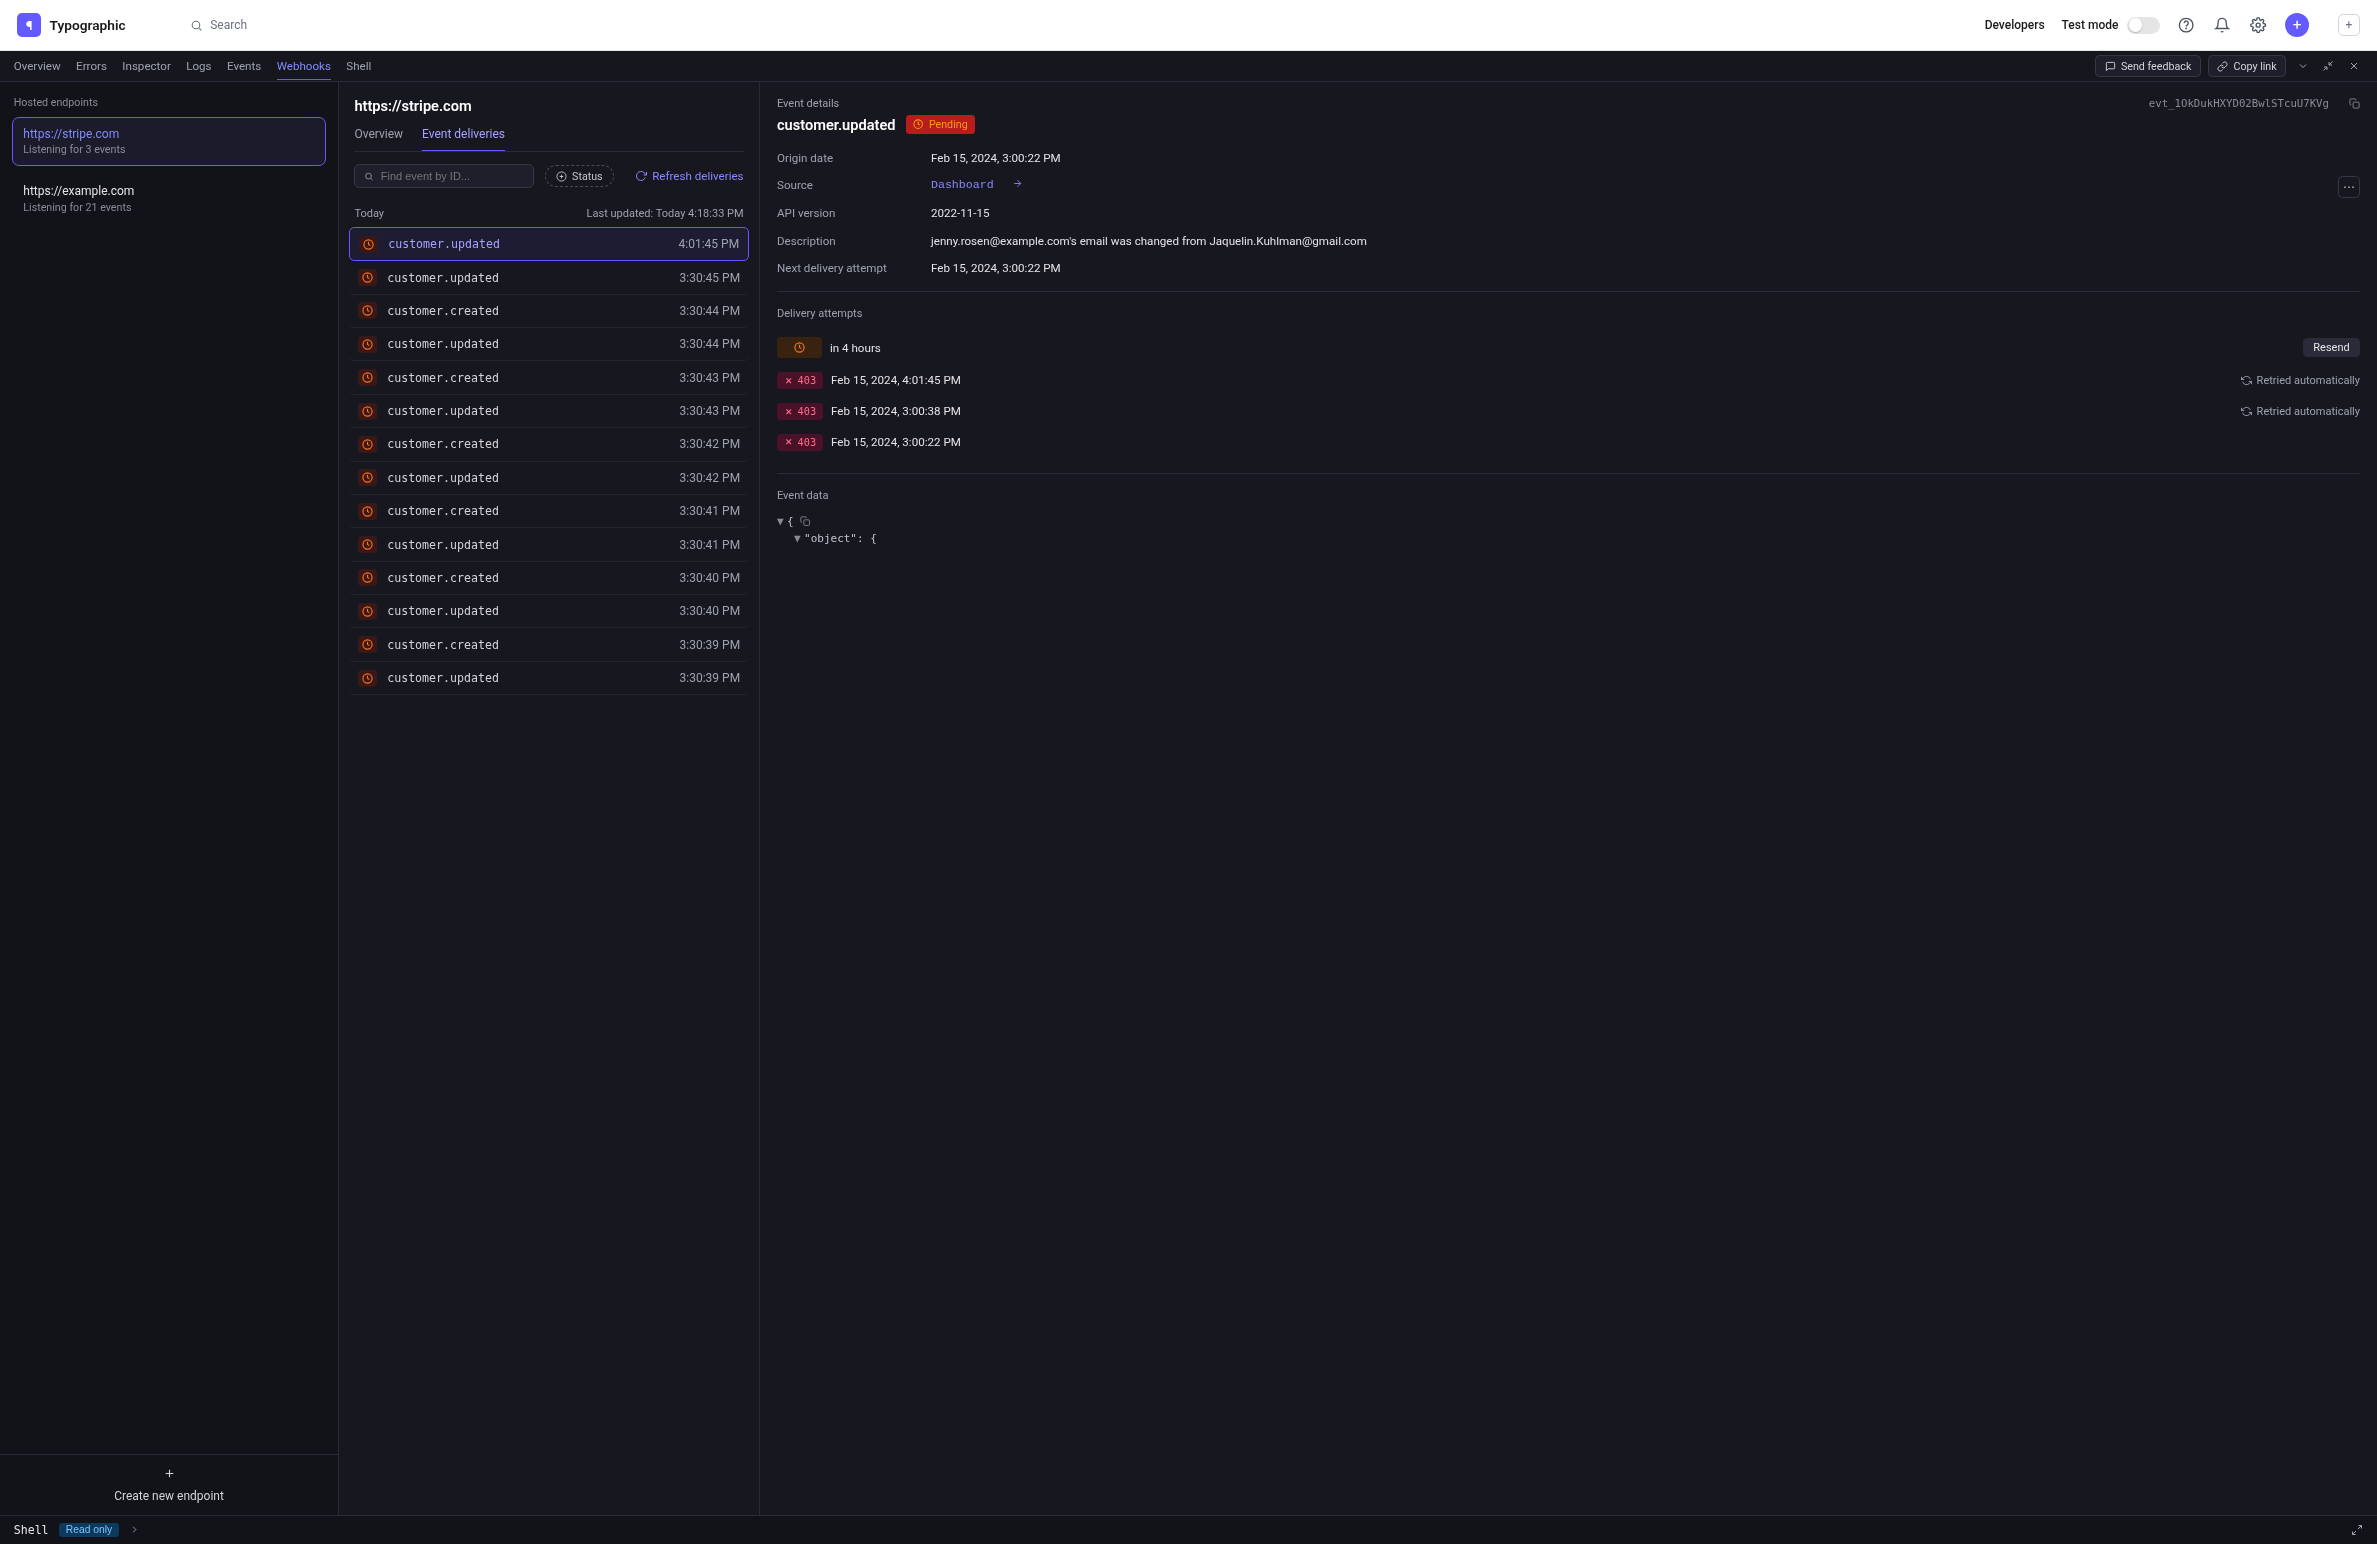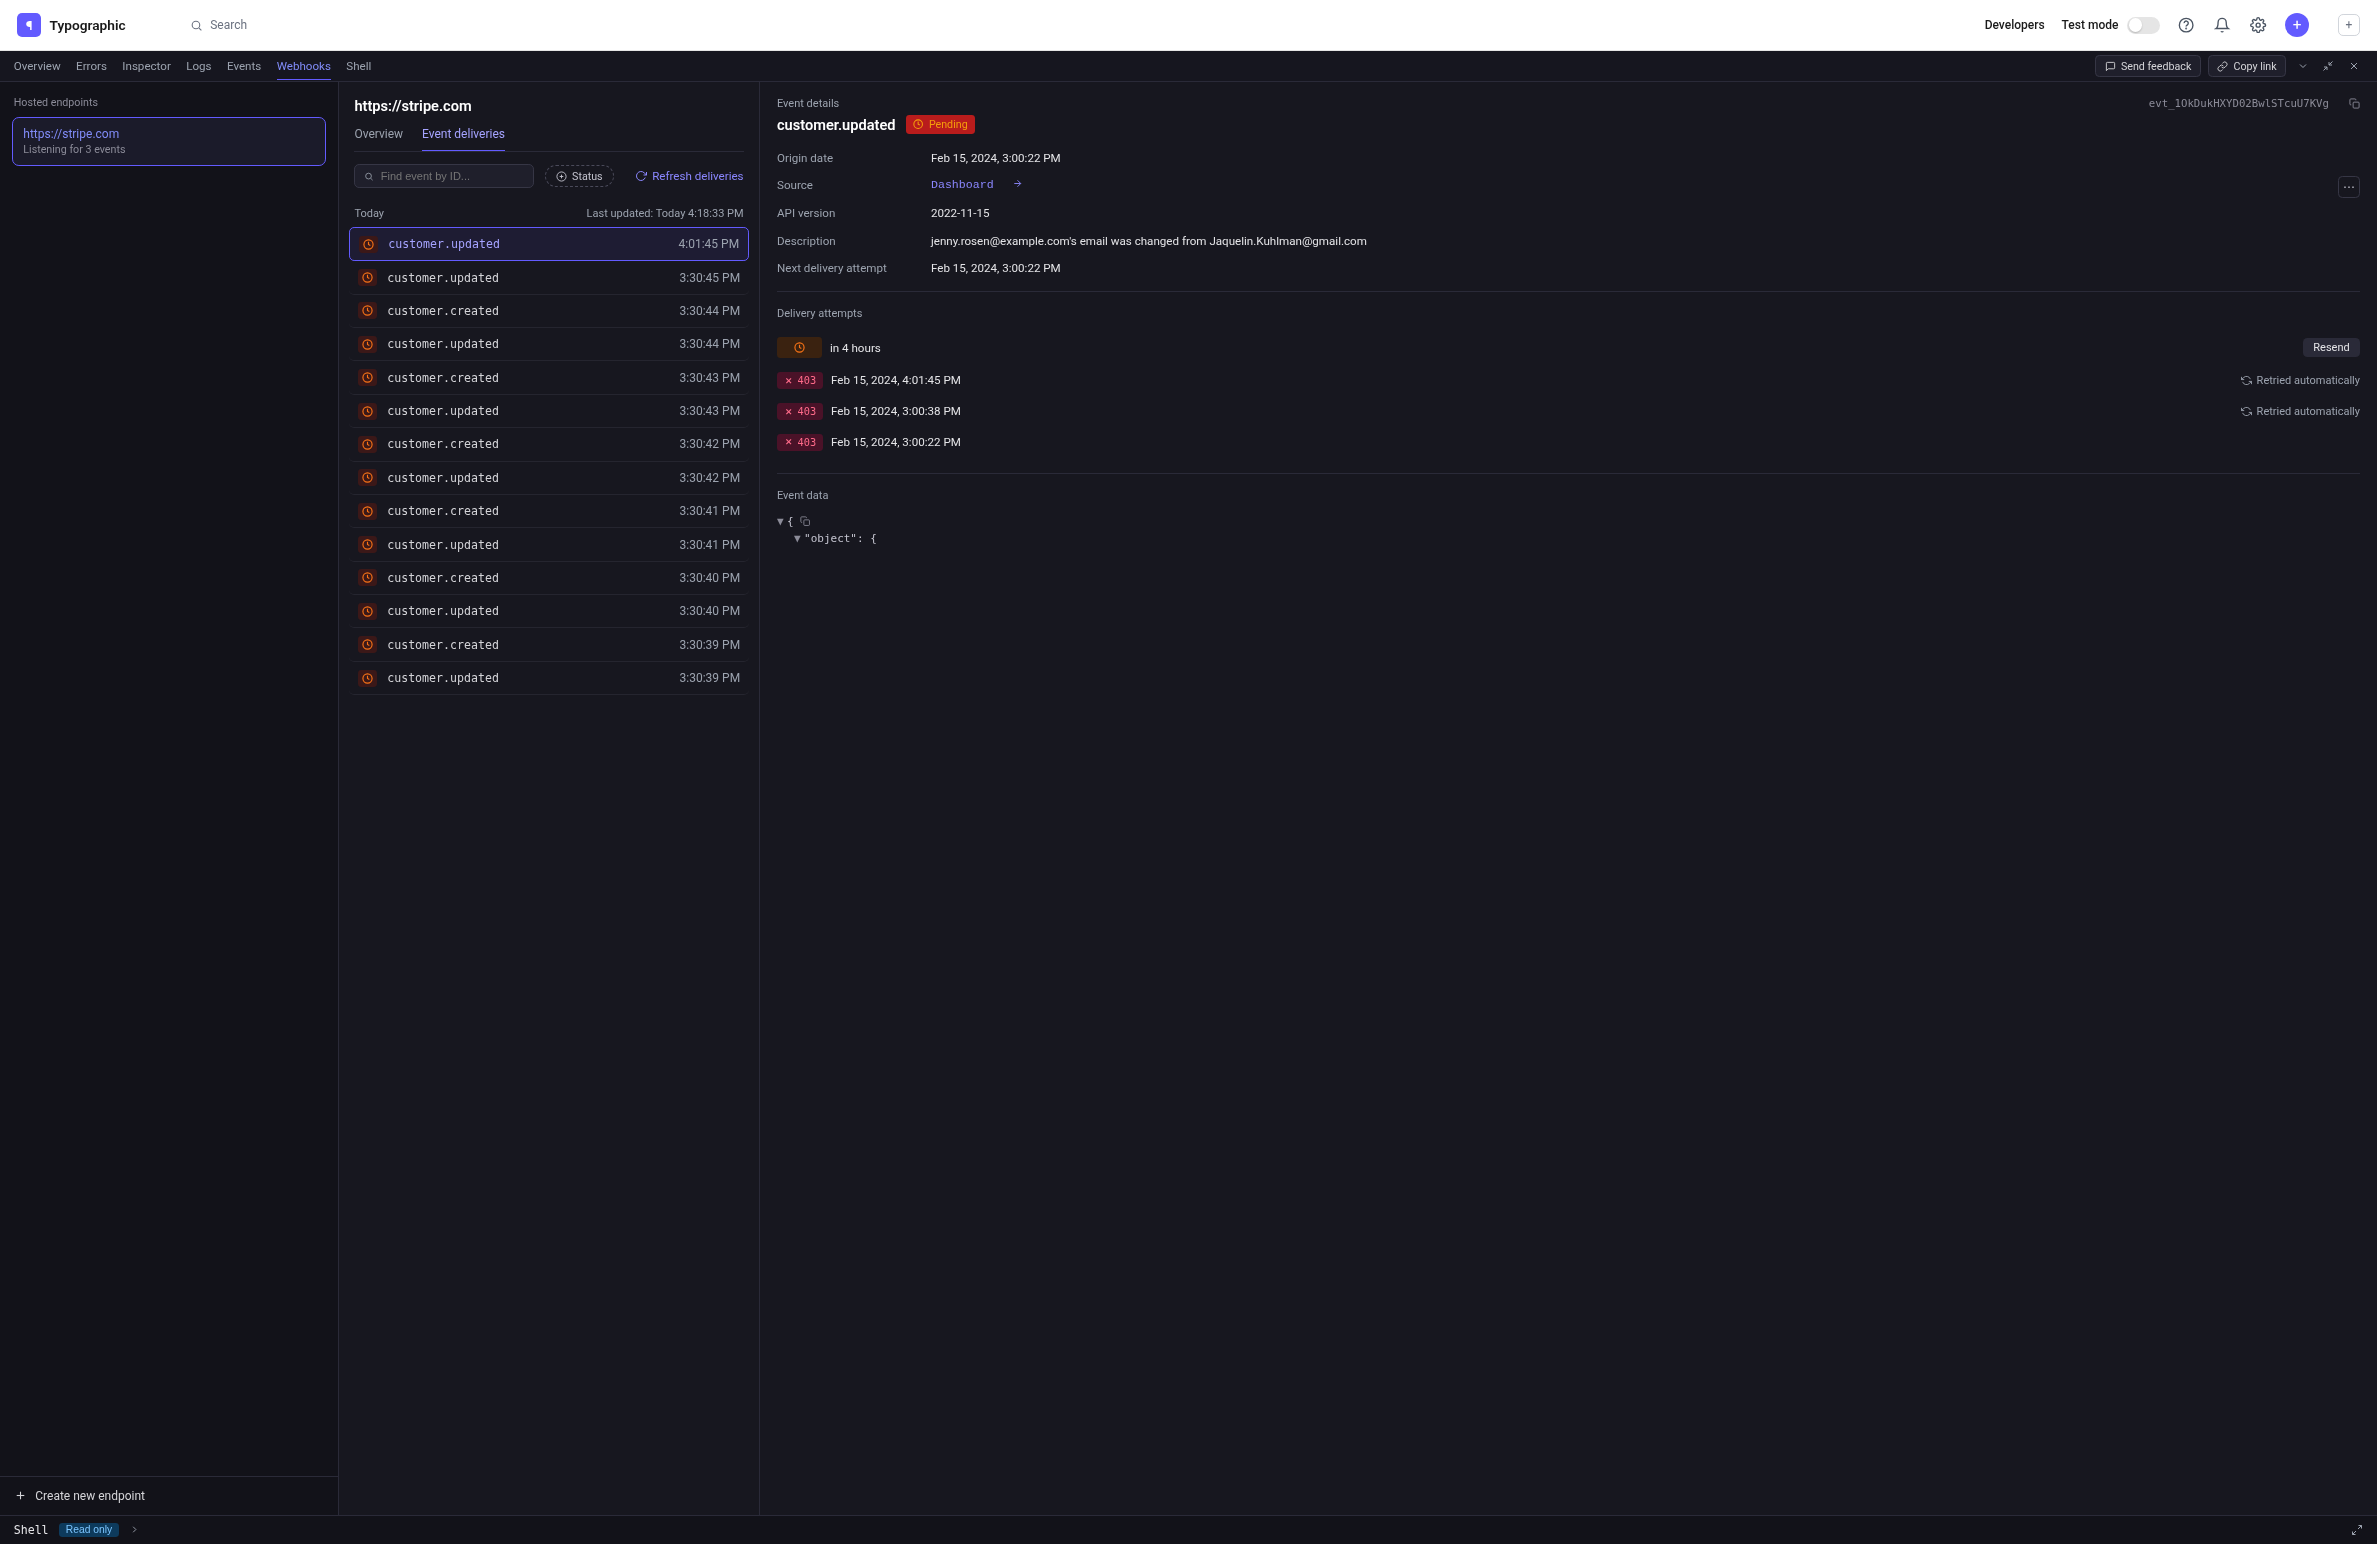--- a/index.html
+++ b/index.html
@@ -32,21 +32,21 @@
   .main { flex: 1; display: grid; grid-template-columns: 339px 421px 1fr; grid-template-rows: 1fr auto; min-height: 0; }
 
   
   .sidebar { background: #121219; border-right: 0.9px solid #2a2a38; display: flex; flex-direction: column; grid-row: 1; }
   .side-section-title { color: #8b8b98; font-size: 10.7px; padding: 13.7px 13.7px 8.6px; }
   .endpoint-card { margin: 0 12px 8.6px; border: 0.9px solid transparent; border-radius: 6.9px; padding: 8.6px 10.3px; cursor: pointer; }
   .endpoint-card.active { border-color: #635bff; background: #1b1b2a; }
   .endpoint-url { color: #818cf8; font-size: 12px; }
   .endpoint-card:not(.active) .endpoint-url { color: #e4e4e7; }
   .endpoint-sub { color: #8b8b98; font-size: 10.7px; margin-top: 2.6px; }
-  .side-footer { margin-top: auto; padding: 12px 13.7px; color: #d4d4d8; display: flex; align-items: center; gap: 8.6px; cursor: pointer; border-top: 0.9px solid #2a2a38; }
+  .side-footer { margin-top: auto; padding: 12px 13.7px; color: #d4d4d8; display: flex; align-items: center; gap: 8.6px; cursor: pointer; border-top: 0.9px solid #2a2a38; flex-direction: column; }
 
   
   .middle { background: #17171f; border-right: 0.9px solid #2a2a38; display: flex; flex-direction: column; min-height: 0; grid-row: 1; }
   .mid-header { padding: 15.4px 15.4px 0; }
   .mid-title { font-size: 14.6px; font-weight: 600; color: #fff; }
   .subtabs { display: flex; gap: 19px; margin-top: 12px; border-bottom: 0.9px solid #2a2a38; }
   .subtab { padding: 0 0 8.6px; color: #9ca3af; cursor: pointer; font-size: 12px; }
   .subtab.active { color: #a5a3ff; border-bottom: 1.7px solid #635bff; }
   .filter-row { padding: 12px 15.4px; display: flex; align-items: center; gap: 10.3px; }
   .filter-input { background: #1f1f2b; border: 0.9px solid #363645; border-radius: 5.1px; padding: 5.1px 8.6px; display: flex; align-items: center; gap: 6.9px; width: 180px; color: #9ca3af; }
@@ -190,20 +190,24 @@
 
   <div class="main" style="position:relative;">
 
     <div class="sidebar">
       <div class="side-section-title">Hosted endpoints</div>
       <div id="endpoints">
           <div class="endpoint-card active">
             <div class="endpoint-url">https://stripe.com</div>
             <div class="endpoint-sub">Listening for 3 events</div>
           </div>
+          <div class="endpoint-card">
+            <div class="endpoint-url">https://example.com</div>
+            <div class="endpoint-sub">Listening for 21 events</div>
+          </div>
         </div>
       <div class="side-footer">
         <svg width="13" height="13" viewBox="0 0 24 24" fill="none" stroke="currentColor" stroke-width="2">
             <line x1="12" y1="5" x2="12" y2="19"></line>
             <line x1="5" y1="12" x2="19" y2="12"></line>
           </svg>
         <span>Create new endpoint</span>
       </div>
     </div>
 

